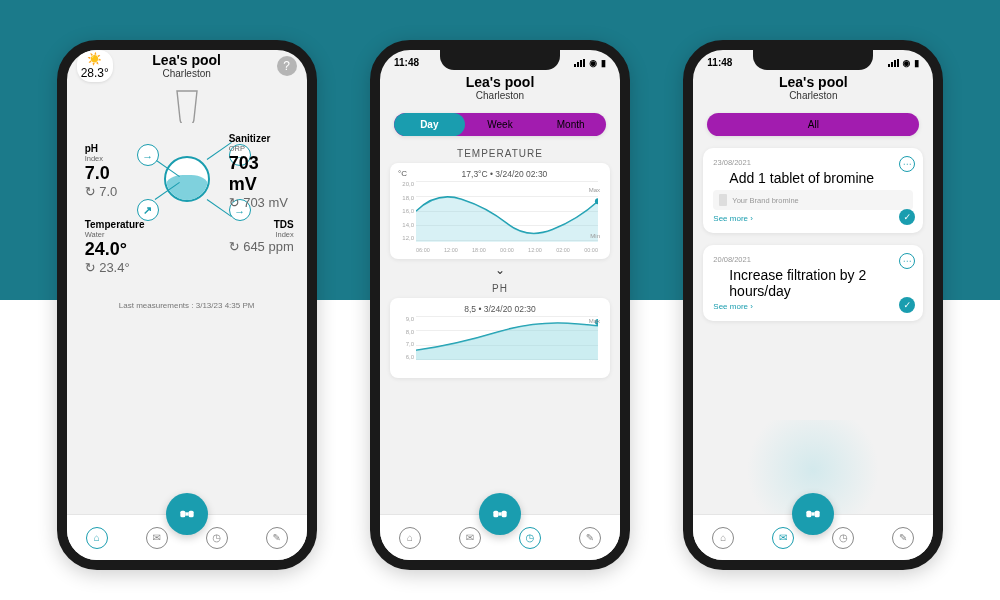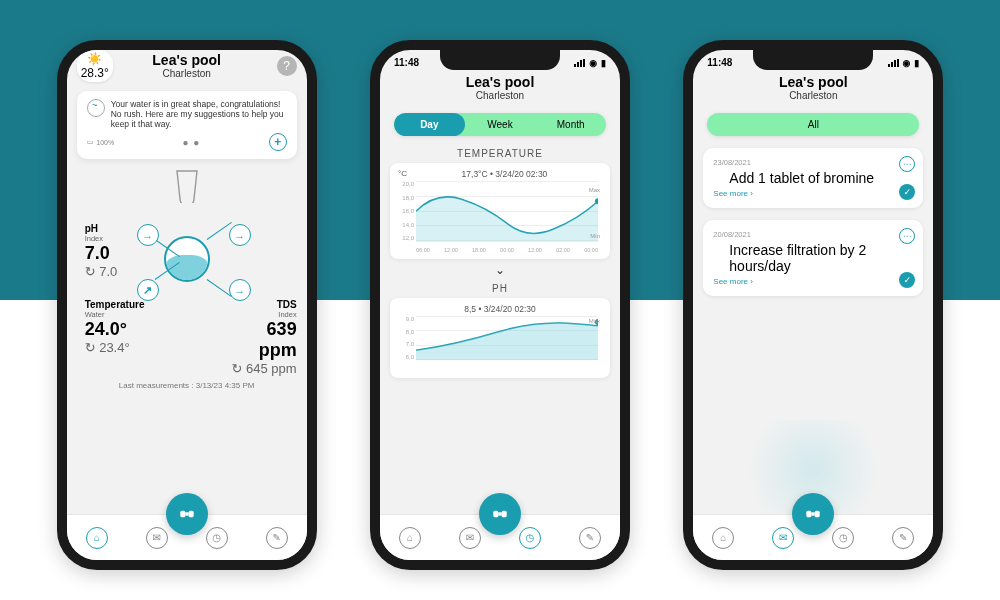--- a/index.html
+++ b/index.html
@@ -68,21 +68,21 @@
 
   .last-meas { text-align:center; font-size:8px; color:#777; margin-top:12px; }
 
   .bottom-nav { margin-top:auto; height:46px; display:flex; justify-content:space-around; align-items:center; background:#fff; border-top:1px solid #e5e5e5; position:relative; }
   .nav-icon { width:22px; height:22px; border:1.5px solid #888; border-radius:50%; display:flex; align-items:center; justify-content:center; font-size:10px; color:#888; }
   .nav-icon.active { border-color:#1a9daf; color:#1a9daf; }
   .fab { position:absolute; top:-22px; left:50%; transform:translateX(-50%); width:42px; height:42px; border-radius:50%; background:#1a9daf; display:flex; align-items:center; justify-content:center; box-shadow:0 3px 8px rgba(0,0,0,.2); }
   .fab svg { width:20px; height:20px; }
 
   
-  .seg { display:flex; background:#86efac; border-radius:18px; margin:6px 14px; box-shadow:0 1px 4px rgba(0,0,0,.1); overflow:hidden; }
+  .seg { display:flex; background:#a21caf; border-radius:18px; margin:6px 14px; box-shadow:0 1px 4px rgba(0,0,0,.1); overflow:hidden; }
   .seg div { flex:1; text-align:center; padding:6px 0; font-size:10px; }
   .seg .active { background:#1a9daf; color:#fff; border-radius:18px; font-weight:600; }
   .section-title { text-align:center; font-size:10px; letter-spacing:1px; color:#555; margin-top:6px; }
   .chart-card { background:#fff; border-radius:8px; margin:4px 10px; padding:6px 8px; box-shadow:0 1px 4px rgba(0,0,0,.08); }
   .chart-meta { text-align:center; font-size:8.5px; color:#555; margin-bottom:2px; }
   .chart-meta .unit { float:left; font-size:8px; }
   .chart-box { position:relative; height:72px; border:0; }
   .chart-grid { position:absolute; left:18px; right:4px; top:0; bottom:12px; display:flex; flex-direction:column; justify-content:space-between; }
   .chart-grid div { border-top:1px solid #eee; height:0; }
   .ylabels { position:absolute; left:0; top:0; bottom:12px; display:flex; flex-direction:column; justify-content:space-between; font-size:6px; color:#aaa; text-align:right; width:16px; }
@@ -118,34 +118,20 @@
           <span class="sun">☀️</span>
           <span class="temp">28.3°</span>
         </div>
         <div class="title-block">
           <div class="pool-name">Lea's pool</div>
           <div class="city">Charleston</div>
         </div>
         <div class="help-btn">?</div>
       </div>
 
-      <div class="card tip-card">
-        <div class="tip-row">
-          <div class="tip-icon"></div>
-          <div>Your water is in great shape, congratulations! No rush. Here are my suggestions to help you keep it that way.</div>
-        </div>
-        <div class="tip-footer">
-          <div class="battery-row">
-            <span>▭</span>
-            <span>100%</span>
-          </div>
-          <span class="dots">● ●</span>
-          <div class="plus-btn">+</div>
-        </div>
-      </div>
 
       <div class="quad">
         <svg class="cup" width="28" height="34" viewBox="0 0 28 34">
             <path d="M4 2 h20 l-3 28 a7 7 0 0 1 -14 0 z" fill="none" stroke="#999" stroke-width="1.4"></path>
           </svg>
         <div class="center-disc"></div>
 
         <div class="line" style="top:70px; left:78px; width:30px; transform:rotate(35deg);"></div>
         <div class="line" style="top:70px; left:130px; width:30px; transform:rotate(-35deg);"></div>
         <div class="line" style="top:110px; left:78px; width:30px; transform:rotate(-35deg);"></div>
@@ -155,30 +141,35 @@
         <div class="node" style="top:55px; left:152px;">→</div>
         <div class="node" style="top:110px; left:60px;">↗</div>
         <div class="node" style="top:110px; left:152px;">→</div>
 
         <div class="metric" style="top:54px; left:8px; text-align:left;">
           <div class="label">pH</div>
           <div class="sub">Index</div>
           <div class="val">7.0</div>
           <div class="sub2">↻ 7.0</div>
         </div>
+        <div class="metric" style="top:44px; right:8px; left:152px; text-align:left;">
+          <div class="label">Sanitizer</div>
+          <div class="sub">ORP</div>
+          <div class="val">703 mV</div>
+          <div class="sub2">↻ 703 mV</div>
+        </div>
         <div class="metric" style="top:130px; left:8px;">
           <div class="label">Temperature</div>
           <div class="sub">Water</div>
           <div class="val">24.0°</div>
           <div class="sub2">↻ 23.4°</div>
         </div>
         <div class="metric" style="top:130px; left:152px;text-align:right;">
           <div class="label">TDS</div>
           <div class="sub">Index</div>
-          <div class="val">639 ppm</div>
           <div class="sub2">↻ 645 ppm</div>
         </div>
       </div>
 
       <div class="last-meas">Last measurements : 3/13/23 4:35 PM</div>
 
       <div class="bottom-nav">
         <div class="nav-icon active">⌂</div>
         <div class="nav-icon">✉</div>
         <div class="fab">
@@ -329,20 +320,24 @@
       </div>
 
       <div class="seg">
         <div>All</div>
       </div>
 
       <div class="task-card">
         <div class="task-more">⋯</div>
         <div class="task-date">23/08/2021</div>
         <div class="task-title">Add 1 tablet of bromine</div>
+        <div class="task-product">
+          <div class="task-bottle"></div>
+          <span>Your Brand bromine</span>
+        </div>
         <div class="see-more">See more  ›</div>
         <div class="task-check">✓</div>
       </div>
 
       <div class="task-card">
         <div class="task-more">⋯</div>
         <div class="task-date">20/08/2021</div>
         <div class="task-title">Increase filtration by 2 hours/day</div>
         <div class="see-more">See more  ›</div>
         <div class="task-check">✓</div>

